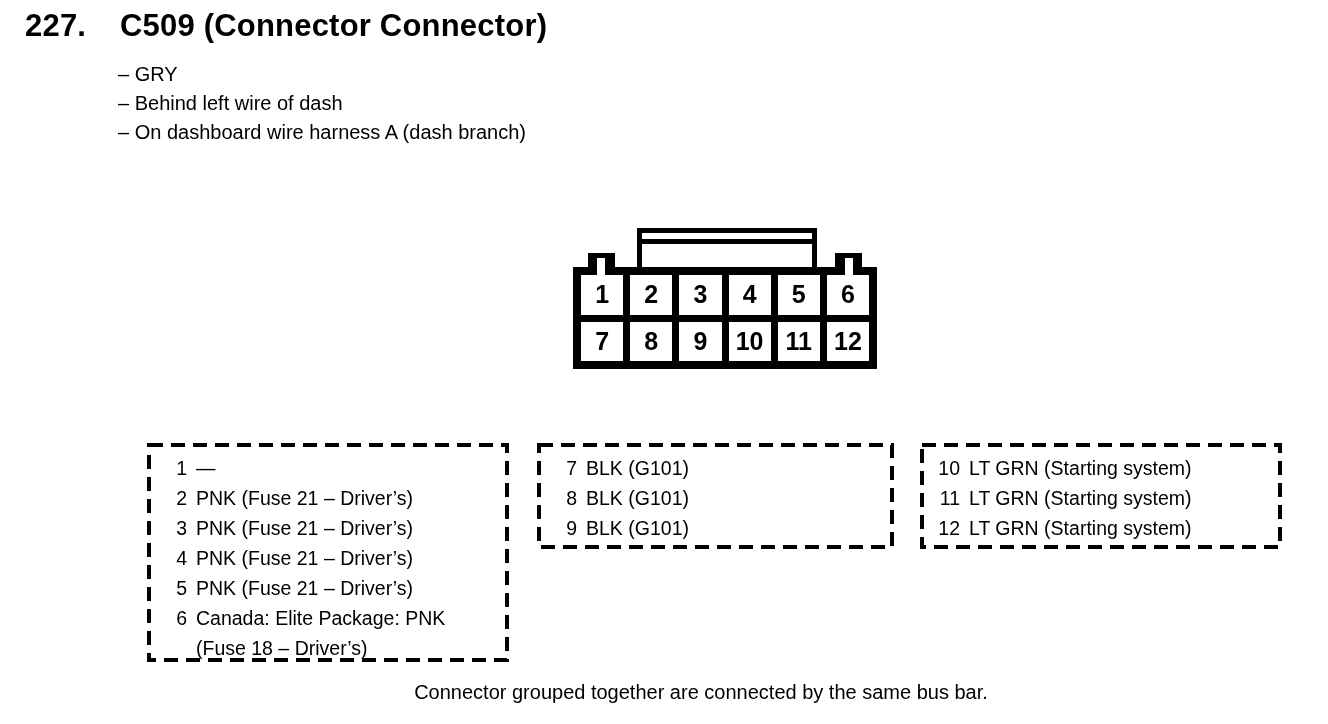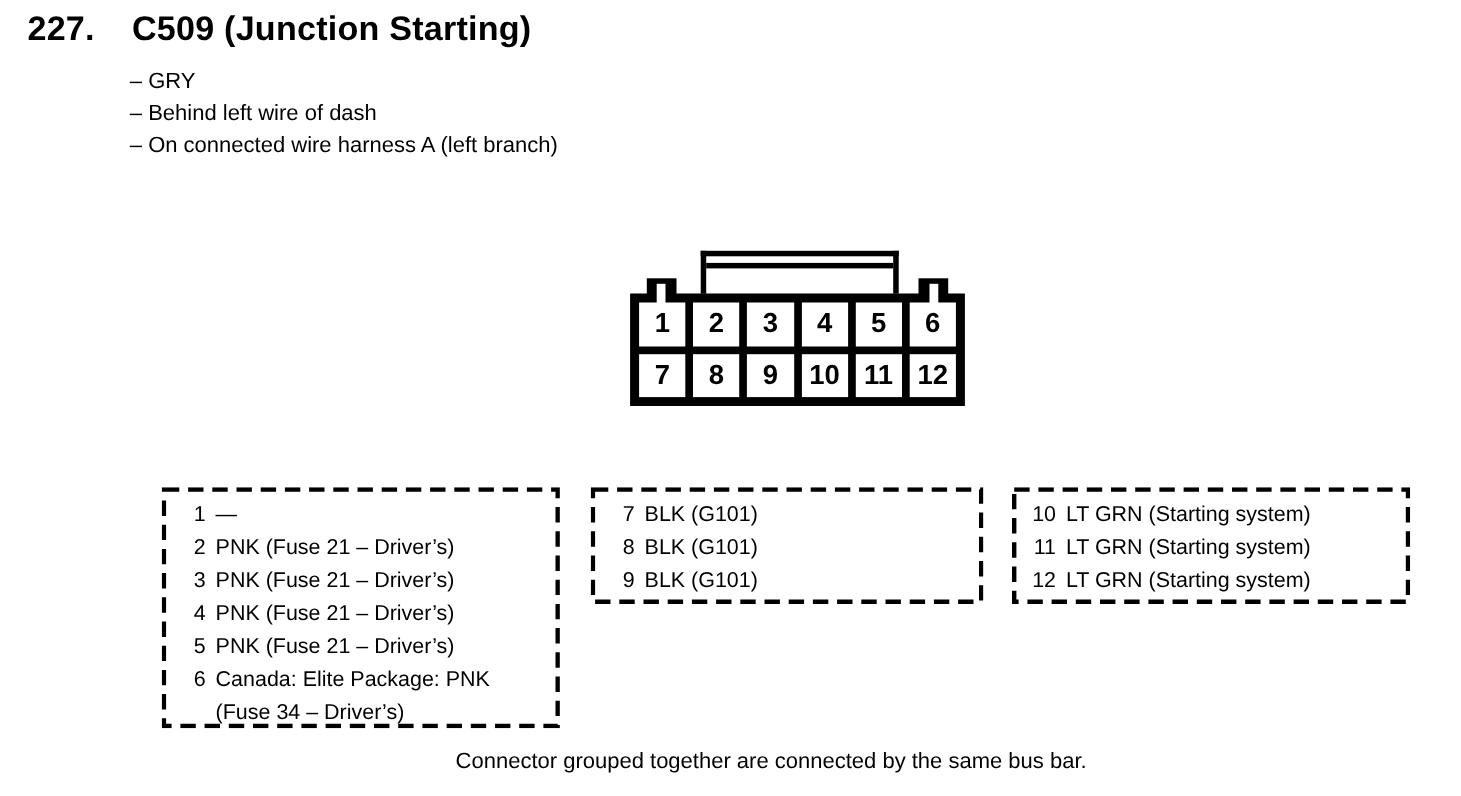--- a/index.html
+++ b/index.html
@@ -59,26 +59,26 @@
     position:absolute;left:74px;top:680px;width:1254px;margin:0;
     text-align:center;font-size:20px;line-height:24px;
   }
 </style>
 </head>
 <body>
 
 <main>
 
   <span class="hdr-index">227.</span>
-  <h1 class="hdr-title">C509 (Junction Starting)</h1>
+  <h1 class="hdr-title">C509 (Connector Connector)</h1>
 
   <ul class="details">
     <li>– GRY</li>
     <li>– Behind left wire of dash</li>
-    <li>– On connected wire harness A (left branch)</li>
+    <li>– On dashboard wire harness A (dash branch)</li>
   </ul>
 
   <div class="connector">
     <div class="latch">
       <div class="latch-line"></div>
     </div>
     <div class="key key-left"></div>
     <div class="key key-right"></div>
     <div class="key-slot slot-left"></div>
     <div class="key-slot slot-right"></div>
@@ -119,21 +119,21 @@
         <span class="pin-num">4</span>
         <span class="pin-wire">PNK (Fuse 21 – Driver’s)</span>
       </div>
       <div class="row">
         <span class="pin-num">5</span>
         <span class="pin-wire">PNK (Fuse 21 – Driver’s)</span>
       </div>
       <div class="row">
         <span class="pin-num">6</span>
         <span class="pin-wire">Canada: Elite Package: PNK
-(Fuse 34 – Driver’s)</span>
+(Fuse 18 – Driver’s)</span>
       </div>
     </div>
   </section>
 
   <section class="pin-box box-2">
     <svg width="357" height="106" aria-hidden="true">
       <rect x="2" y="2" width="353" height="102" fill="none" stroke="#000" stroke-width="4" stroke-dasharray="14 8"></rect>
     </svg>
     <div class="rows">
       <div class="row">

